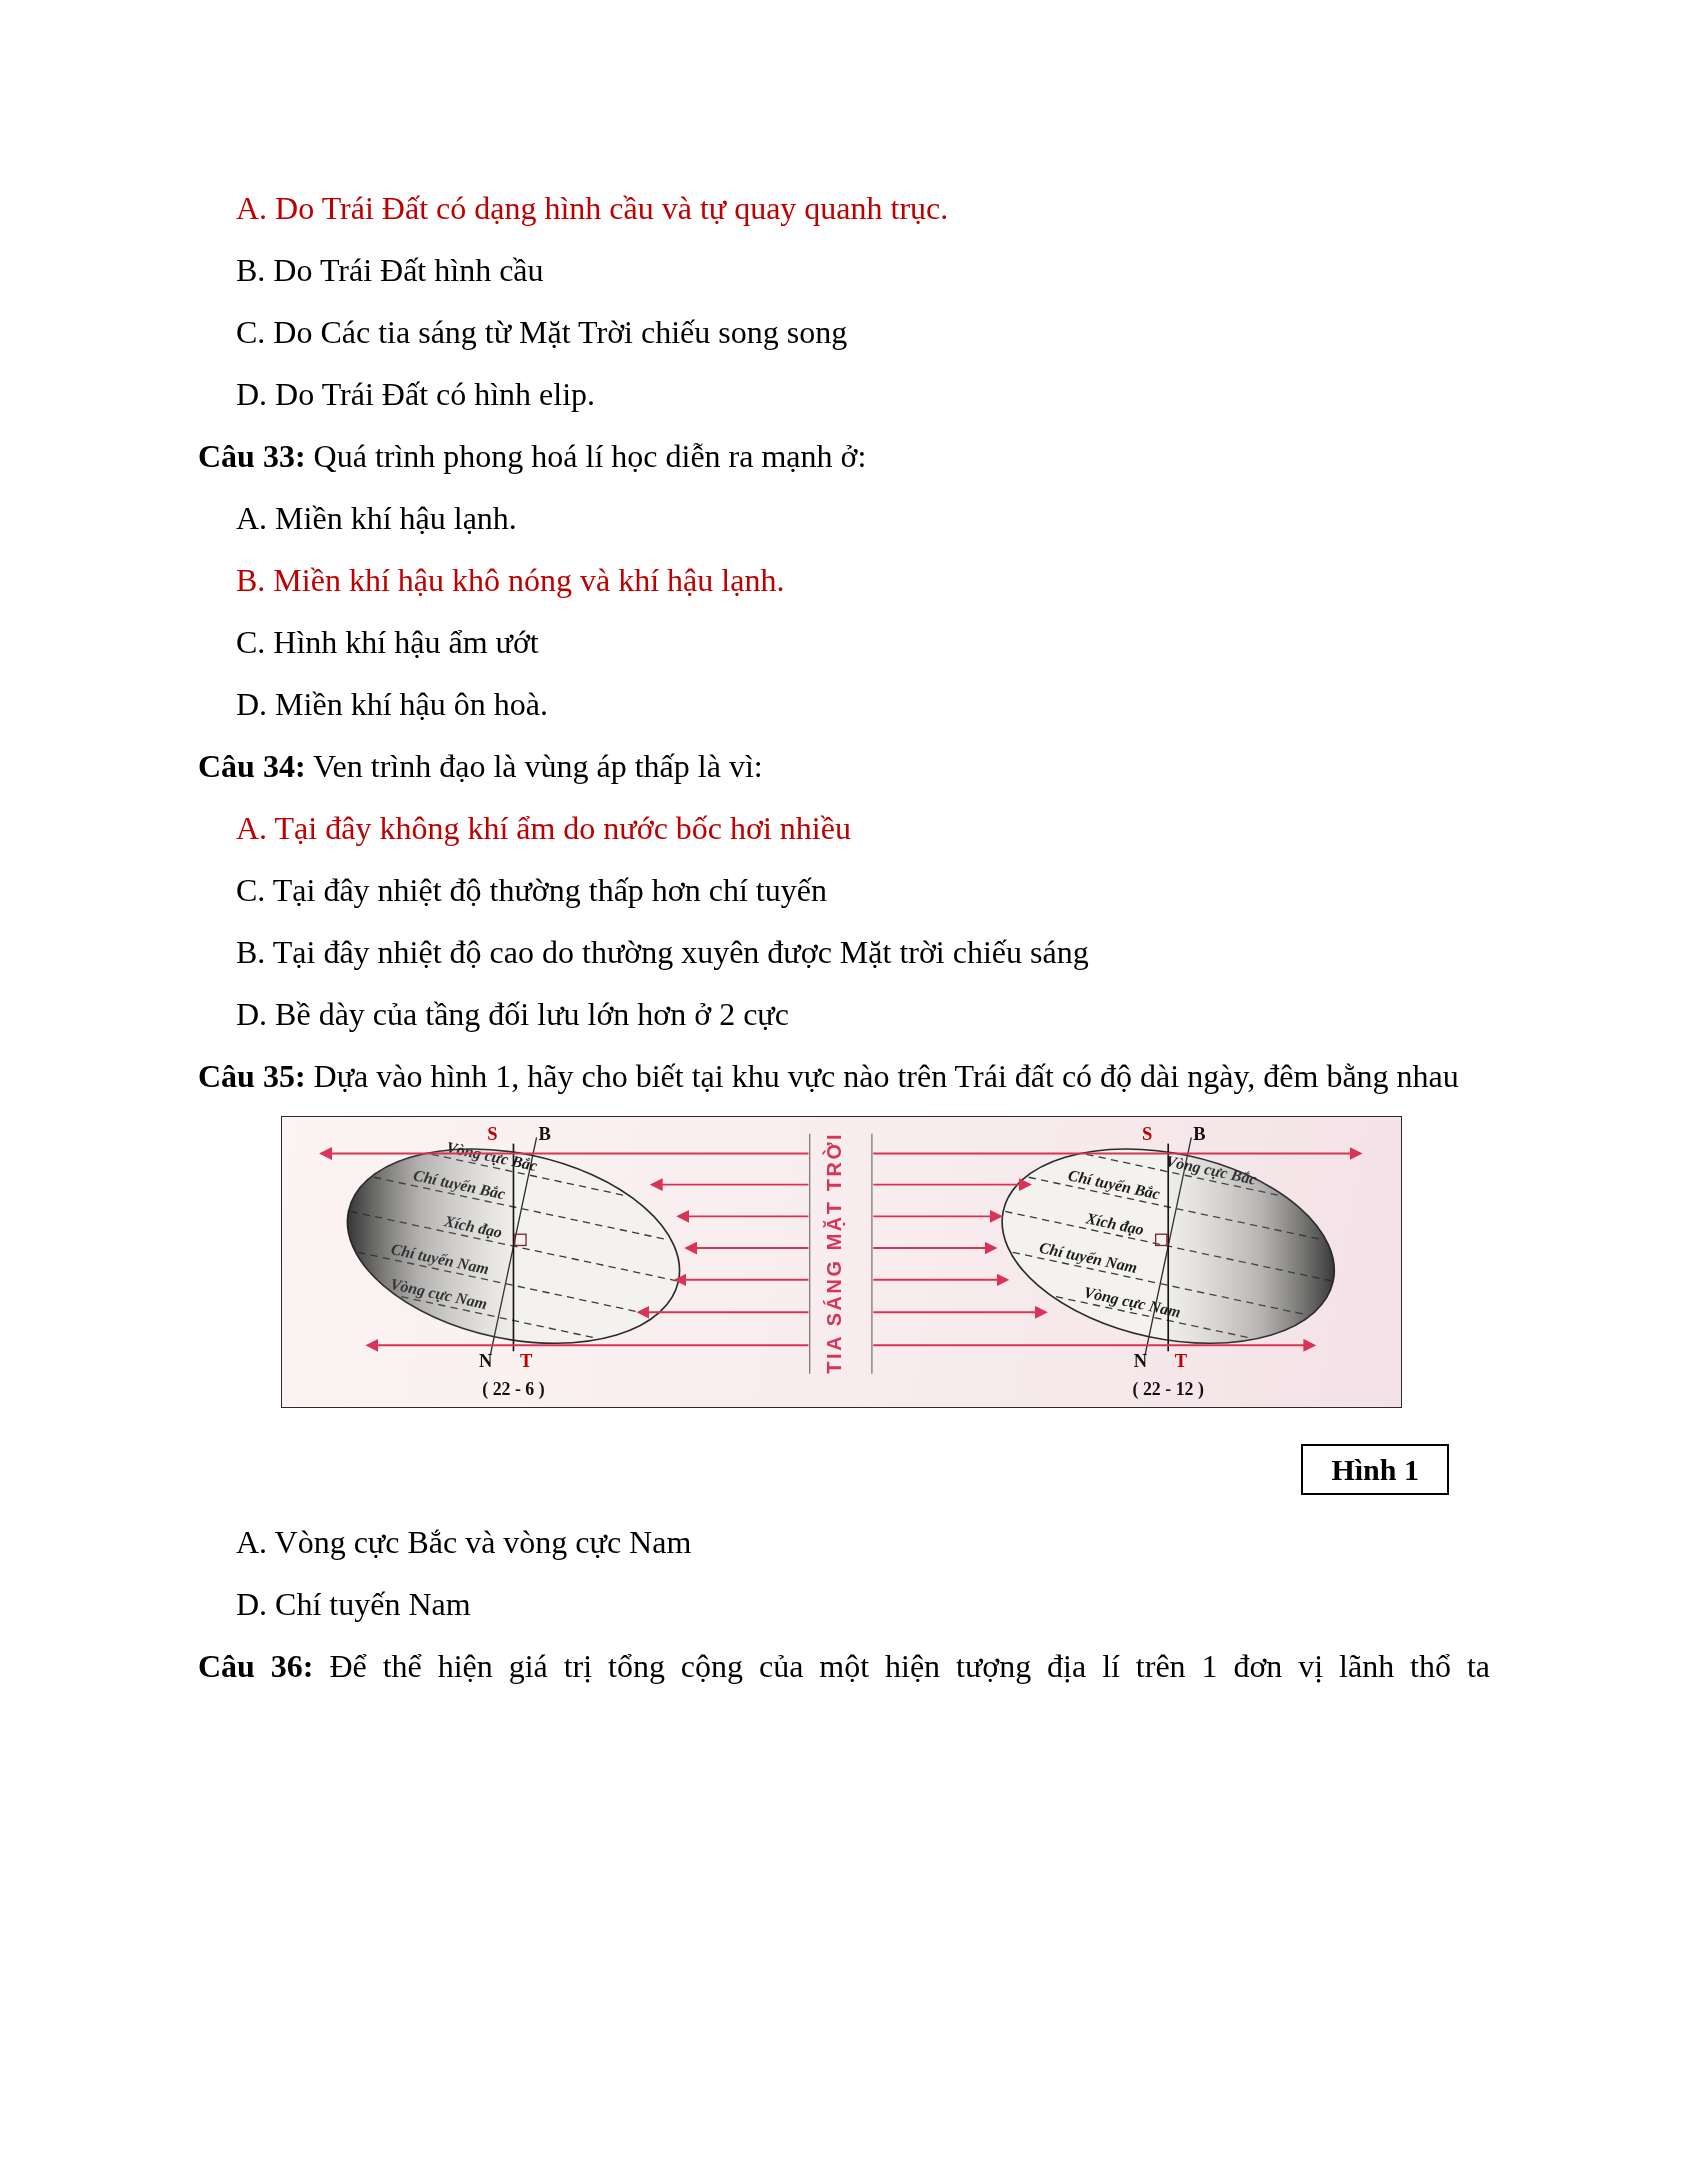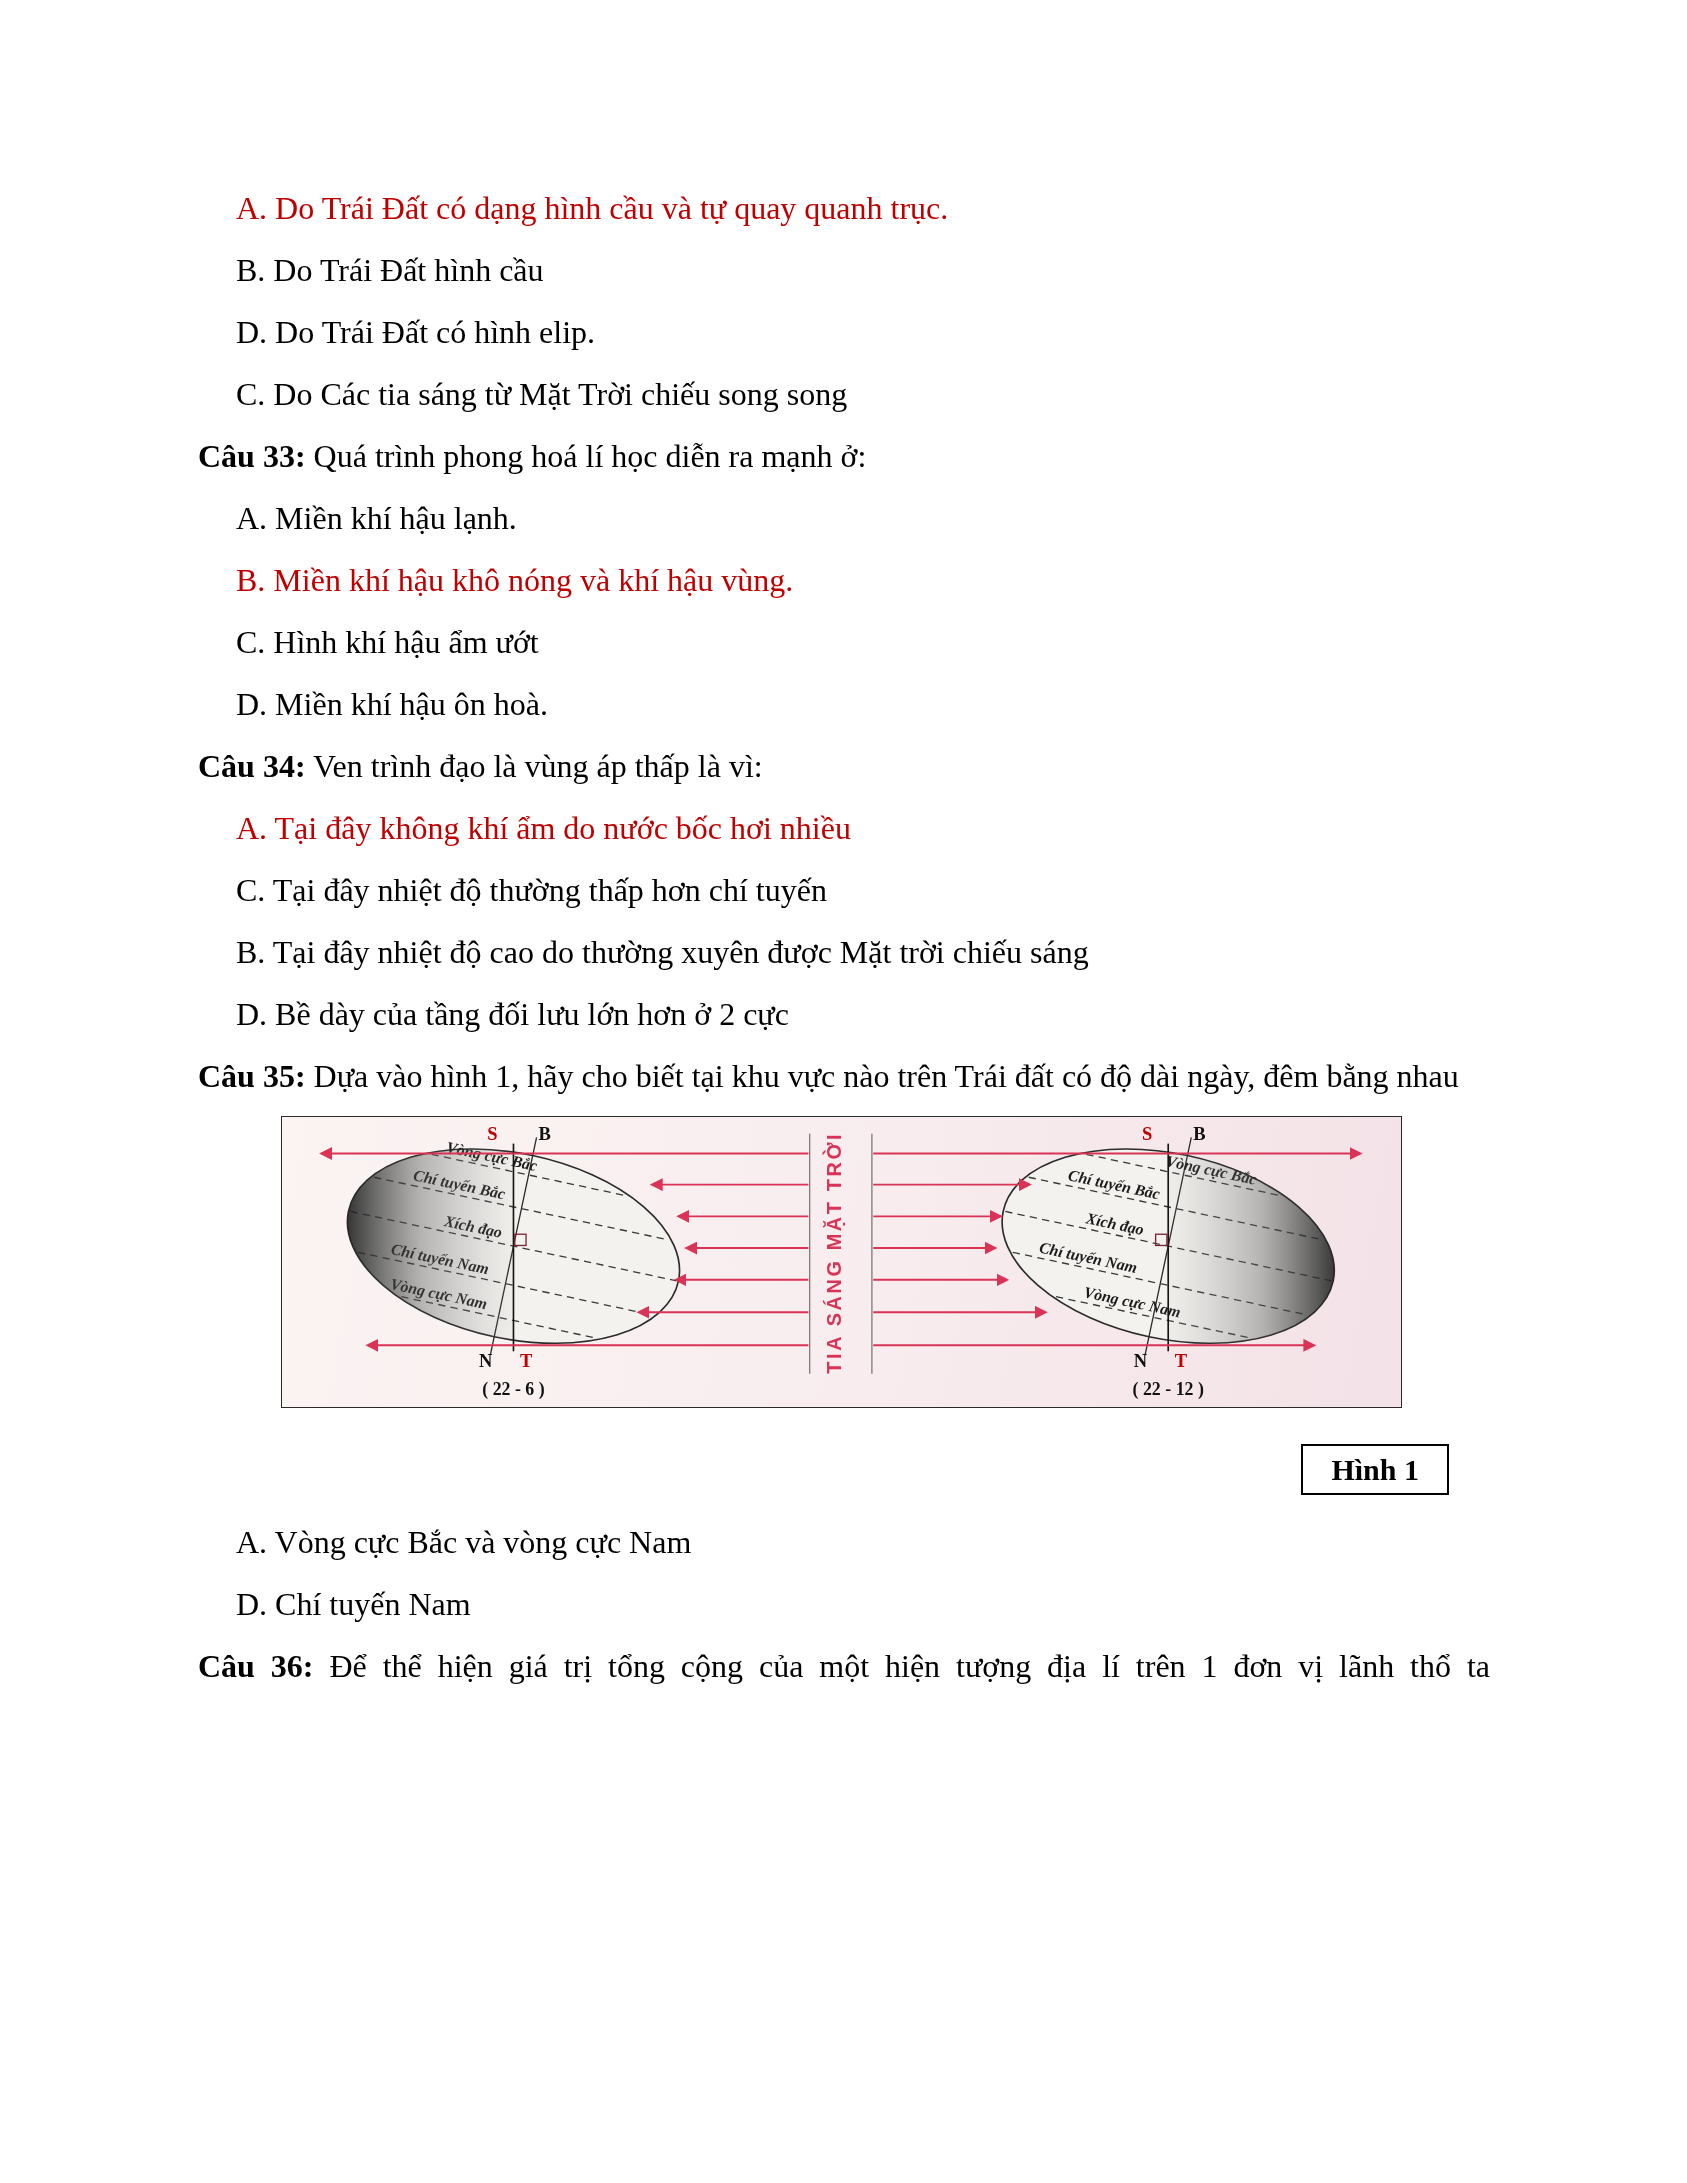--- a/index.html
+++ b/index.html
@@ -73,26 +73,26 @@
   .sq{fill:none;stroke:#7e2430;stroke-width:2;}
 </style>
 </head>
 <body>
 
 <div class="page">
   <div class="doc">
 
     <p class="opt red">A. Do Trái Đất có dạng hình cầu và tự quay quanh trục.</p>
     <p class="opt">B. Do Trái Đất hình cầu</p>
+    <p class="opt">C. Do Các tia sáng từ Mặt Trời chiếu song song</p>
     <p class="opt">D. Do Trái Đất có hình elip.</p>
-    <p class="opt">C. Do Các tia sáng từ Mặt Trời chiếu song song</p>
 
     <p class="q"><span class="qlabel">Câu 33:</span> <span>Quá trình phong hoá lí học diễn ra mạnh ở:</span></p>
     <p class="opt">A. Miền khí hậu lạnh.</p>
-    <p class="opt red">B. Miền khí hậu khô nóng và khí hậu vùng.</p>
+    <p class="opt red">B. Miền khí hậu khô nóng và khí hậu lạnh.</p>
     <p class="opt">C. Hình khí hậu ẩm ướt</p>
     <p class="opt">D. Miền khí hậu ôn hoà.</p>
 
     <p class="q"><span class="qlabel">Câu 34:</span> <span>Ven trình đạo là vùng áp thấp là vì:</span></p>
     <p class="opt red">A. Tại đây không khí ẩm do nước bốc hơi nhiều</p>
     <p class="opt">C. Tại đây nhiệt độ thường thấp hơn chí tuyến</p>
     <p class="opt">B. Tại đây nhiệt độ cao do thường xuyên được Mặt trời chiếu sáng</p>
     <p class="opt">D. Bề dày của tầng đối lưu lớn hơn ở 2 cực</p>
 
     <p class="q just"><span class="qlabel">Câu 35:</span> <span>Dựa vào hình 1, hãy cho biết tại khu vực nào trên Trái đất có độ dài ngày, đêm bằng nhau</span></p>

